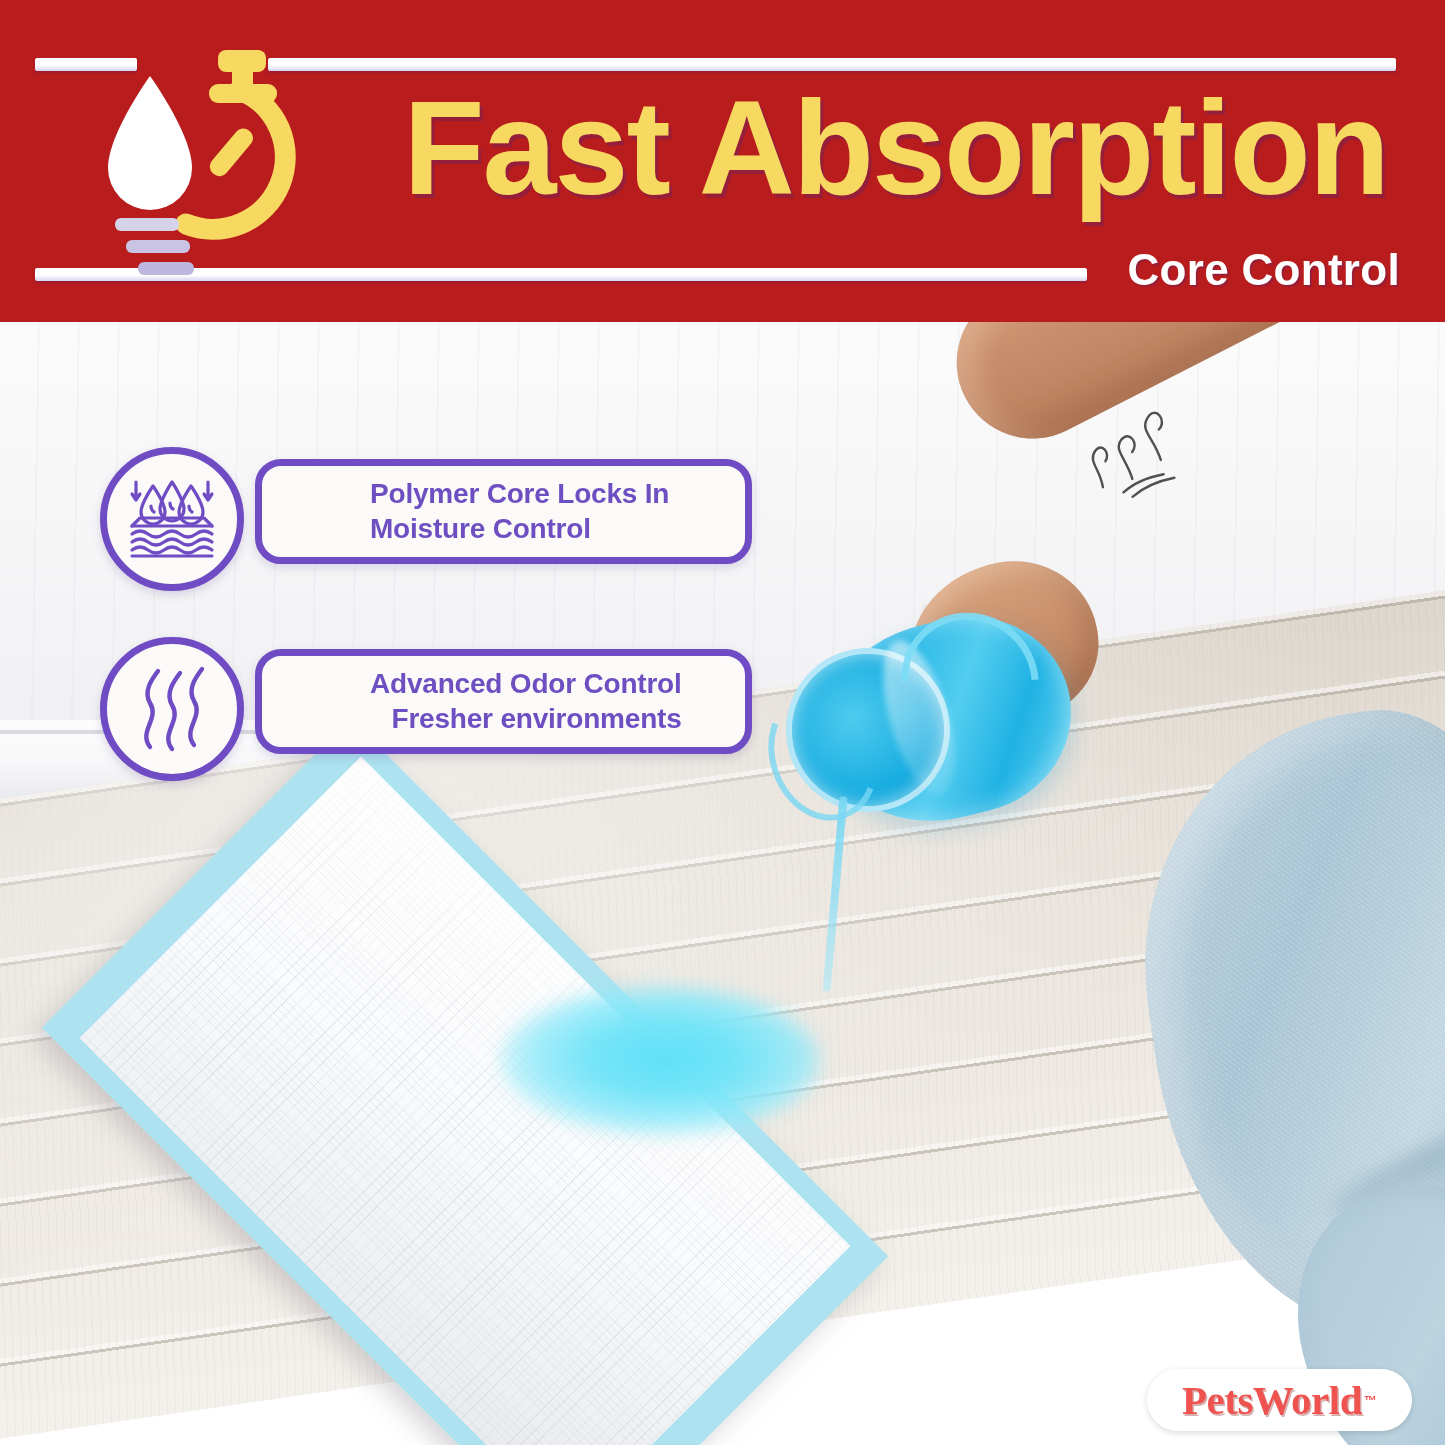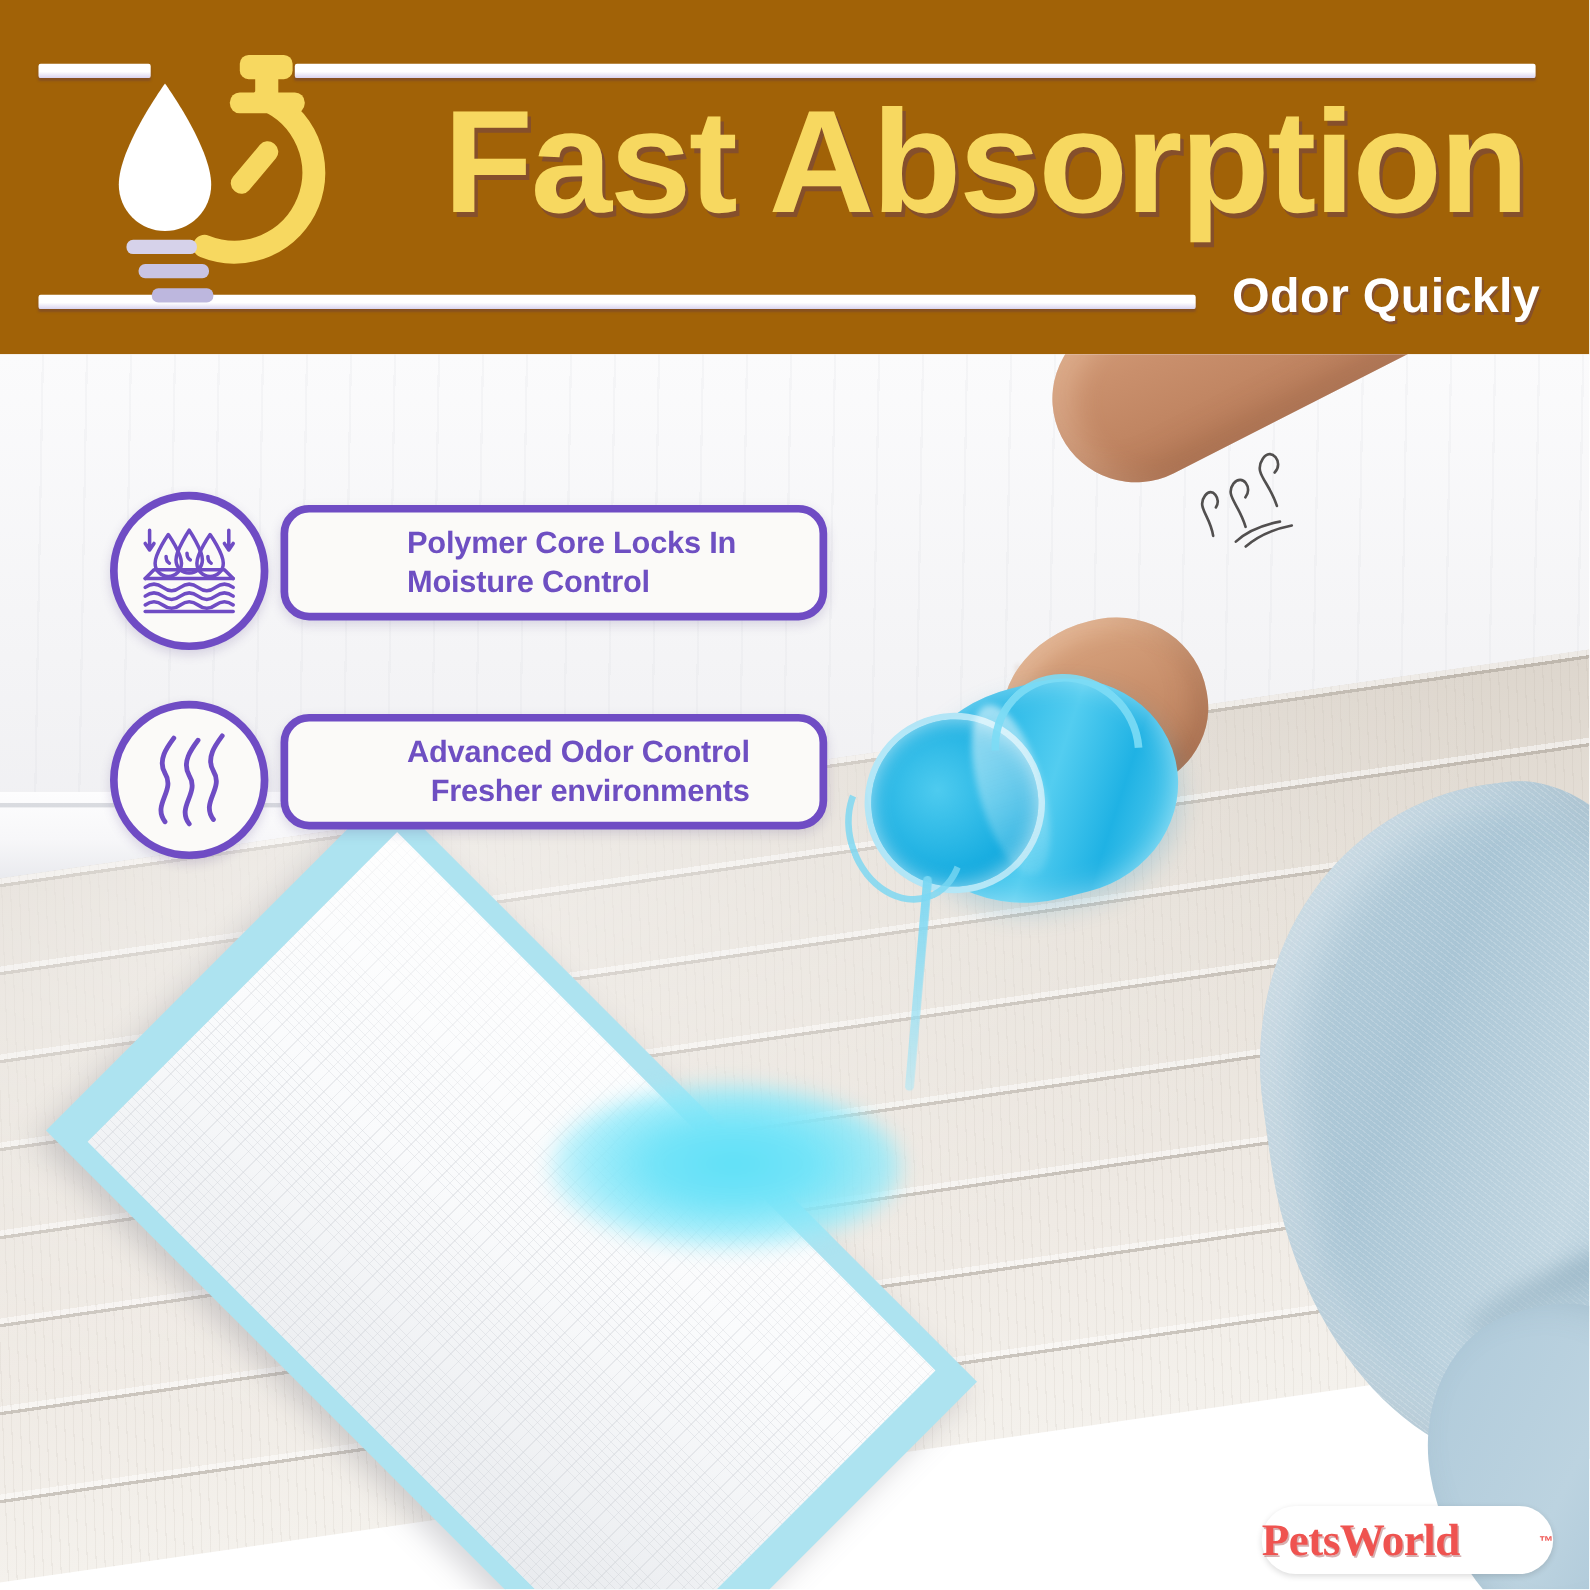--- a/index.html
+++ b/index.html
@@ -5,21 +5,21 @@
   html,body{margin:0;padding:0;background:#fff;}
   body{font-family:"Liberation Sans",sans-serif;}
 
   .stage{
     position:relative;width:1445px;height:1445px;overflow:hidden;background:#fff;
   }
 
   
   .banner{
     position:absolute;left:0;top:0;width:1445px;height:322px;
-    background:#a16207;overflow:hidden;
+    background:#b91c1c;overflow:hidden;
   }
   .rule{
     position:absolute;height:13px;border-radius:2px;
     background:linear-gradient(180deg,#ffffff 0%,#ffffff 55%,#d9d3ef 100%);
     box-shadow:0 2px 2px rgba(60,30,110,.25);
   }
   .rule-tl{left:35px;top:58px;width:102px;}
   .rule-tr{left:268px;top:58px;width:1128px;}
   .rule-b{left:35px;top:268px;width:1052px;}
 
@@ -236,21 +236,21 @@
     display:flex;align-items:center;justify-content:center;
     box-shadow:0 4px 10px rgba(90,70,140,.20);
   }
   #badge-0{left:100px;top:447px;width:560px;height:140px;}
   #badge-1{left:100px;top:637px;width:560px;height:140px;text-align:right;}
 
   
   .logo{
     position:absolute;left:1147px;top:1369px;width:265px;height:62px;
     background:#ffffff;border-radius:31px;
-    display:flex;align-items:center;justify-content:space-between;
+    display:flex;align-items:center;justify-content:center;
     box-shadow:0 2px 6px rgba(0,0,0,.14);
   }
   .logo-text{
     font-family:"Liberation Serif",serif;font-weight:700;font-size:41px;
     color:#ef5350;letter-spacing:-.5px;
     text-shadow:1.5px 1.5px 0 rgba(140,30,30,.35);
   }
   .logo-tm{
     font-family:"Liberation Sans",sans-serif;font-size:13px;font-weight:700;
     color:#ef5350;vertical-align:super;margin-left:2px;
@@ -275,21 +275,21 @@
       <rect x="144" y="26" width="21" height="34" fill="#F7D860"></rect>
       <rect x="121" y="46" width="68" height="19" rx="9" fill="#F7D860"></rect>
       <rect x="134" y="86" width="19" height="56" rx="9" fill="#F7D860" transform="rotate(40 143 114)"></rect>
       <path d="M62 38 C62 38 104 96 104 130 A42 42 0 0 1 20 130 C20 96 62 38 62 38 Z" fill="#FFFFFF"></path>
       <rect x="27" y="180" width="64" height="13" rx="6" fill="#D6D2EA"></rect>
       <rect x="38" y="202" width="64" height="13" rx="6" fill="#C9C4E4"></rect>
       <rect x="50" y="224" width="56" height="13" rx="6" fill="#BDB7DE"></rect>
     </svg>
 
     <div class="title">Fast Absorption</div>
-    <div class="subtitle">Odor Quickly</div>
+    <div class="subtitle">Core Control</div>
   </div>
 
   <div class="scene">
 
     <div class="wall">
       <div class="wall-tex"></div>
     </div>
     <div class="baseboard"></div>
 
     <div class="floor">

